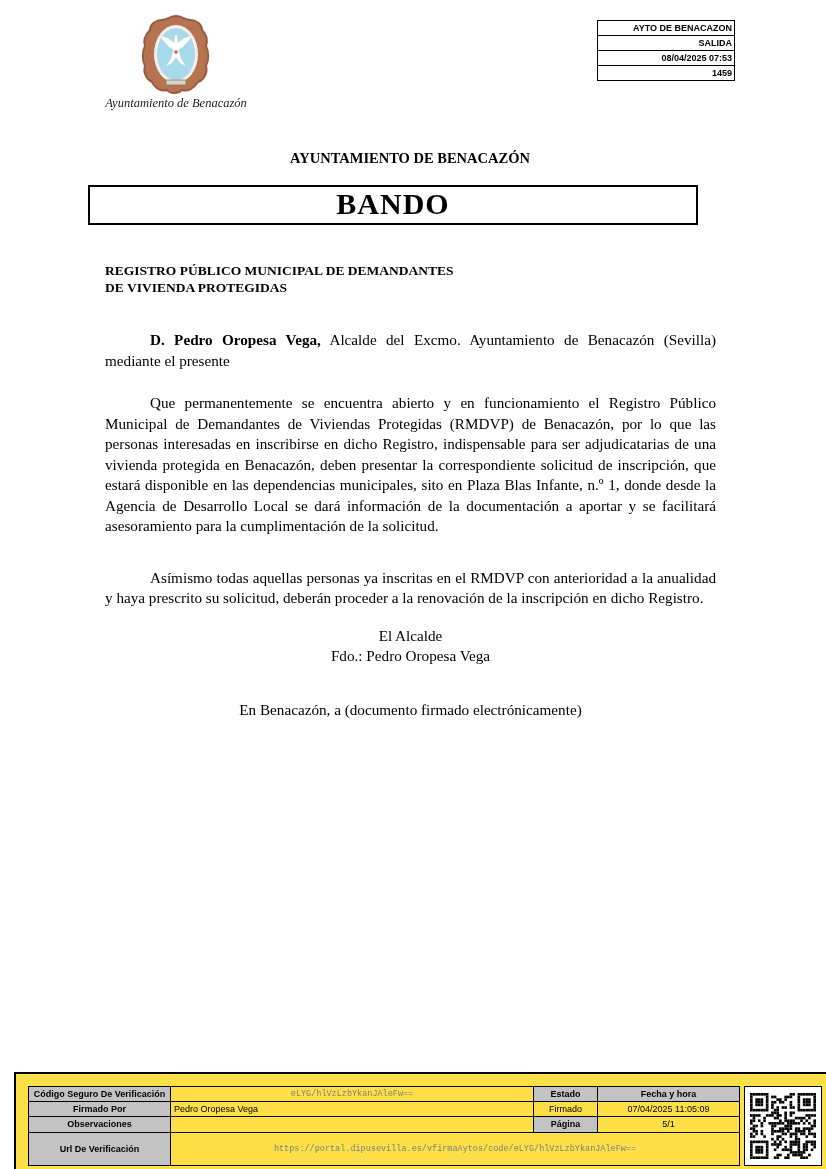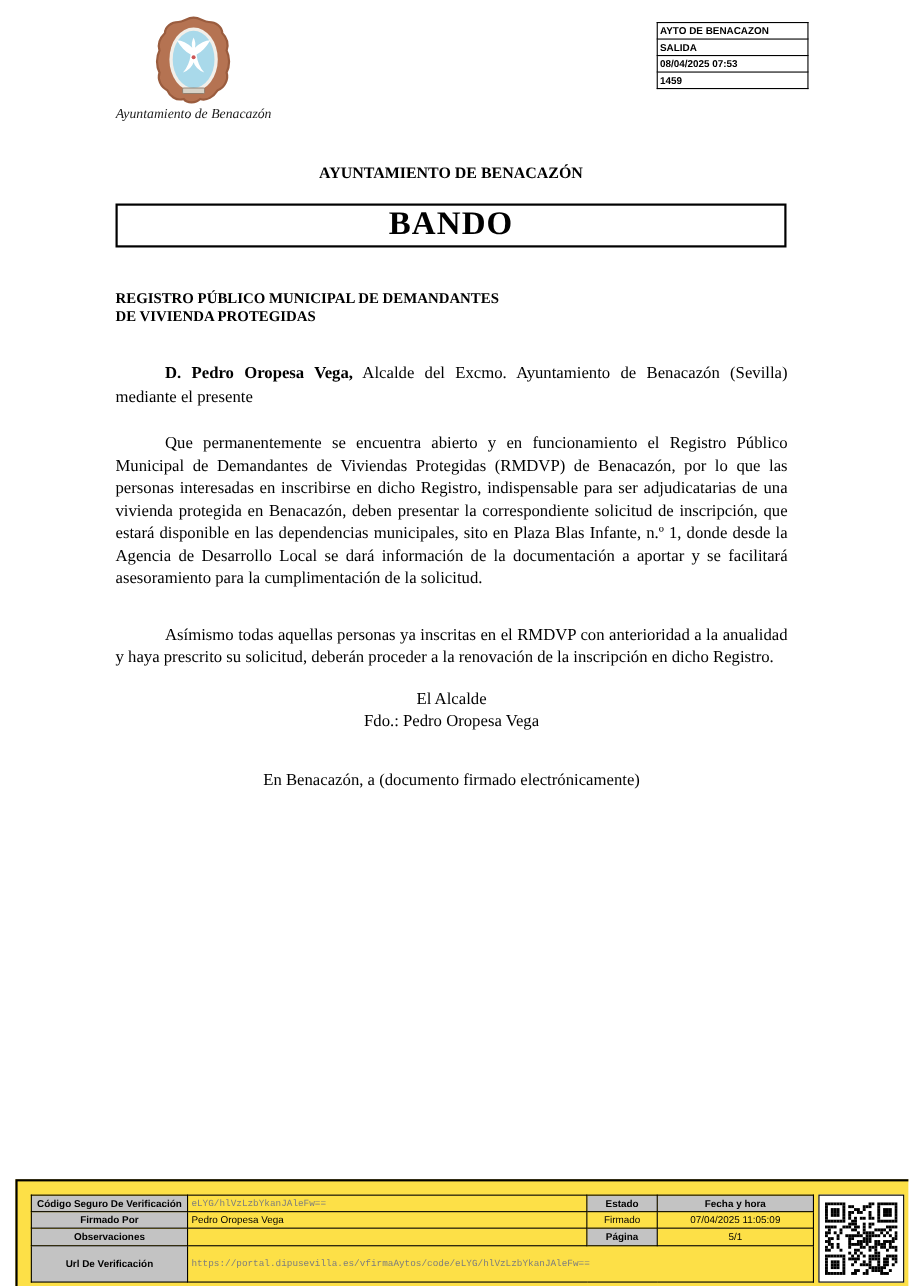--- a/index.html
+++ b/index.html
@@ -5,27 +5,27 @@
   html,body{margin:0;padding:0;background:#fff;}
   .page{position:relative;width:826px;height:1169px;background:#fff;overflow:hidden;
         font-family:"Liberation Serif",serif;color:#000;}
 
   
   .logo-block{position:absolute;left:140px;top:14px;width:72px;}
   .logo-caption{position:absolute;left:88px;top:96px;width:176px;text-align:center;
                 font:italic 12.5px "Liberation Serif",serif;color:#1a1a1a;}
 
   .stamp{position:absolute;left:597px;top:20px;width:138px;border-collapse:collapse;}
-  .stamp td{border:1px solid #000;text-align:left;padding:1px 2px;height:12px;
+  .stamp td{border:1px solid #000;text-align:right;padding:1px 2px;height:12px;
             font:bold 9px "Liberation Sans",sans-serif;}
 
   
   .org-title{position:absolute;left:105px;top:150px;width:610px;text-align:center;
              font:bold 14.5px "Liberation Serif",serif;}
-  .bando-box{position:absolute;left:105px;top:185px;width:606px;height:36px;
+  .bando-box{position:absolute;left:88px;top:185px;width:606px;height:36px;
              border:2px solid #000;text-align:center;line-height:36px;
              font:bold 30px "Liberation Serif",serif;letter-spacing:1px;}
   .subtitle{position:absolute;left:105px;top:262px;width:610px;
             font:bold 13.5px "Liberation Serif",serif;line-height:17px;}
 
   .body-text{position:absolute;left:105px;top:322px;width:611px;
              font:15.2px "Liberation Serif",serif;line-height:20.5px;}
   .body-text p{margin:0;text-indent:45px;text-align:justify;}
   .body-text p.p-intro{margin-top:8px;}
   .body-text p.p-hago{margin-top:22px;text-align:left;}
@@ -38,21 +38,21 @@
 
   
   .footer{position:absolute;left:14px;top:1072px;width:794px;height:80px;
           border:2px solid #000;display:flex;align-items:stretch;padding:12px;gap:4px;
           box-sizing:content-box;background:#fde047;}
   .sig-table{border-collapse:collapse;flex:1;table-layout:fixed;}
   .sig-table td{border:1px solid #000;font:9px "Liberation Sans",sans-serif;
                 padding:0 3px;height:14px;overflow:hidden;white-space:nowrap;}
   .sig-table td.lbl{background:#c3c3c3;font-weight:bold;text-align:center;}
   .sig-table td.mono{font-family:"Liberation Mono",monospace;color:#7d7d7d;
-                     font-size:8.5px;}
+                     text-align:center;font-size:8.5px;}
   .sig-table td.ctr{text-align:center;}
   .sig-table tr.url-row td{height:32px;vertical-align:middle;}
   .qr-box{width:76px;border:1px solid #000;display:flex;align-items:center;
           justify-content:center;background:#fff;}
 </style>
 </head>
 <body>
 
 <div class="page">
 

